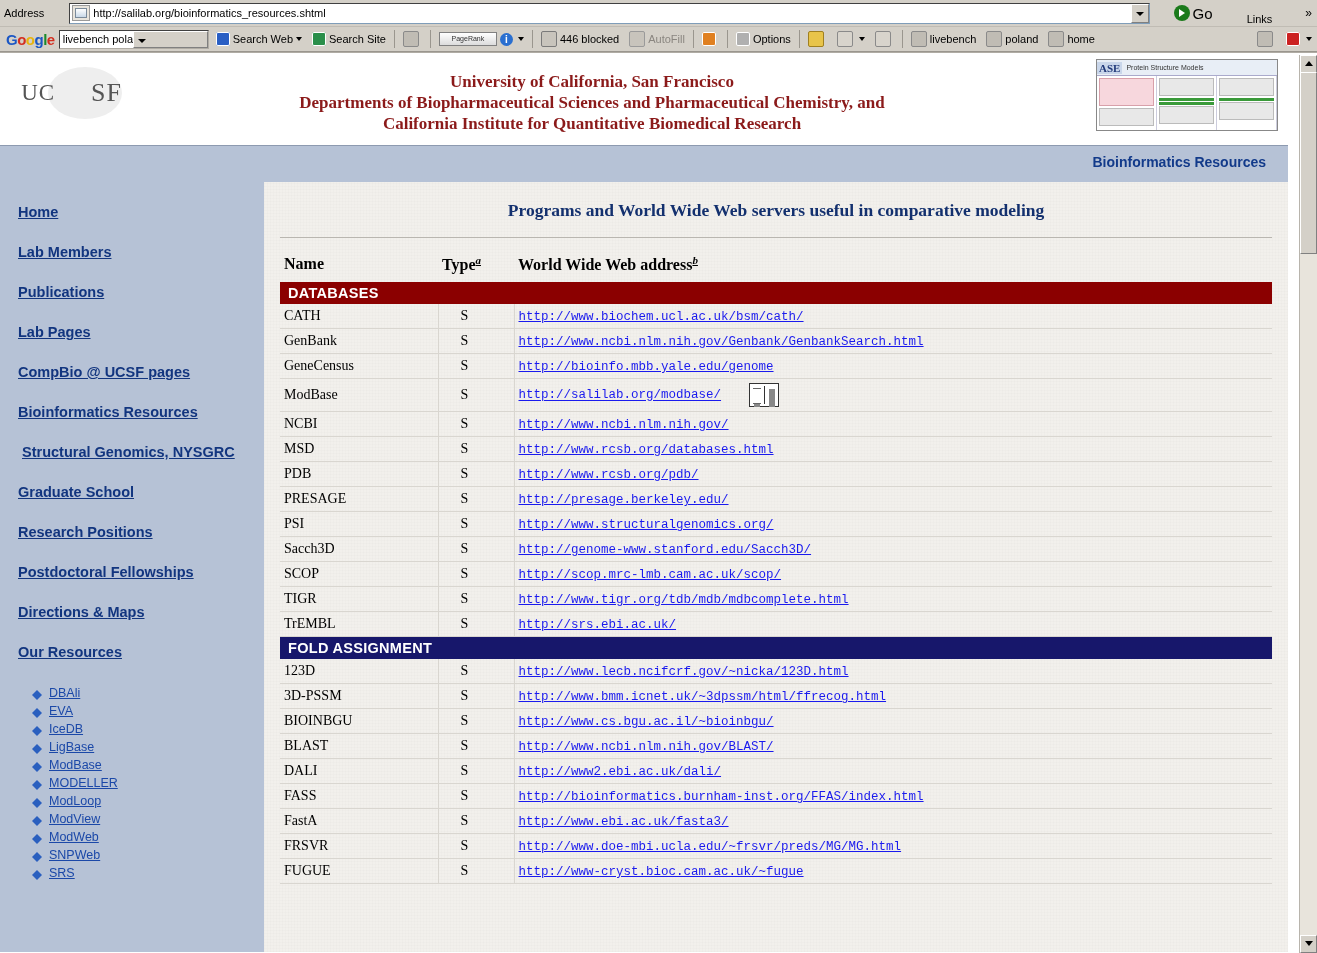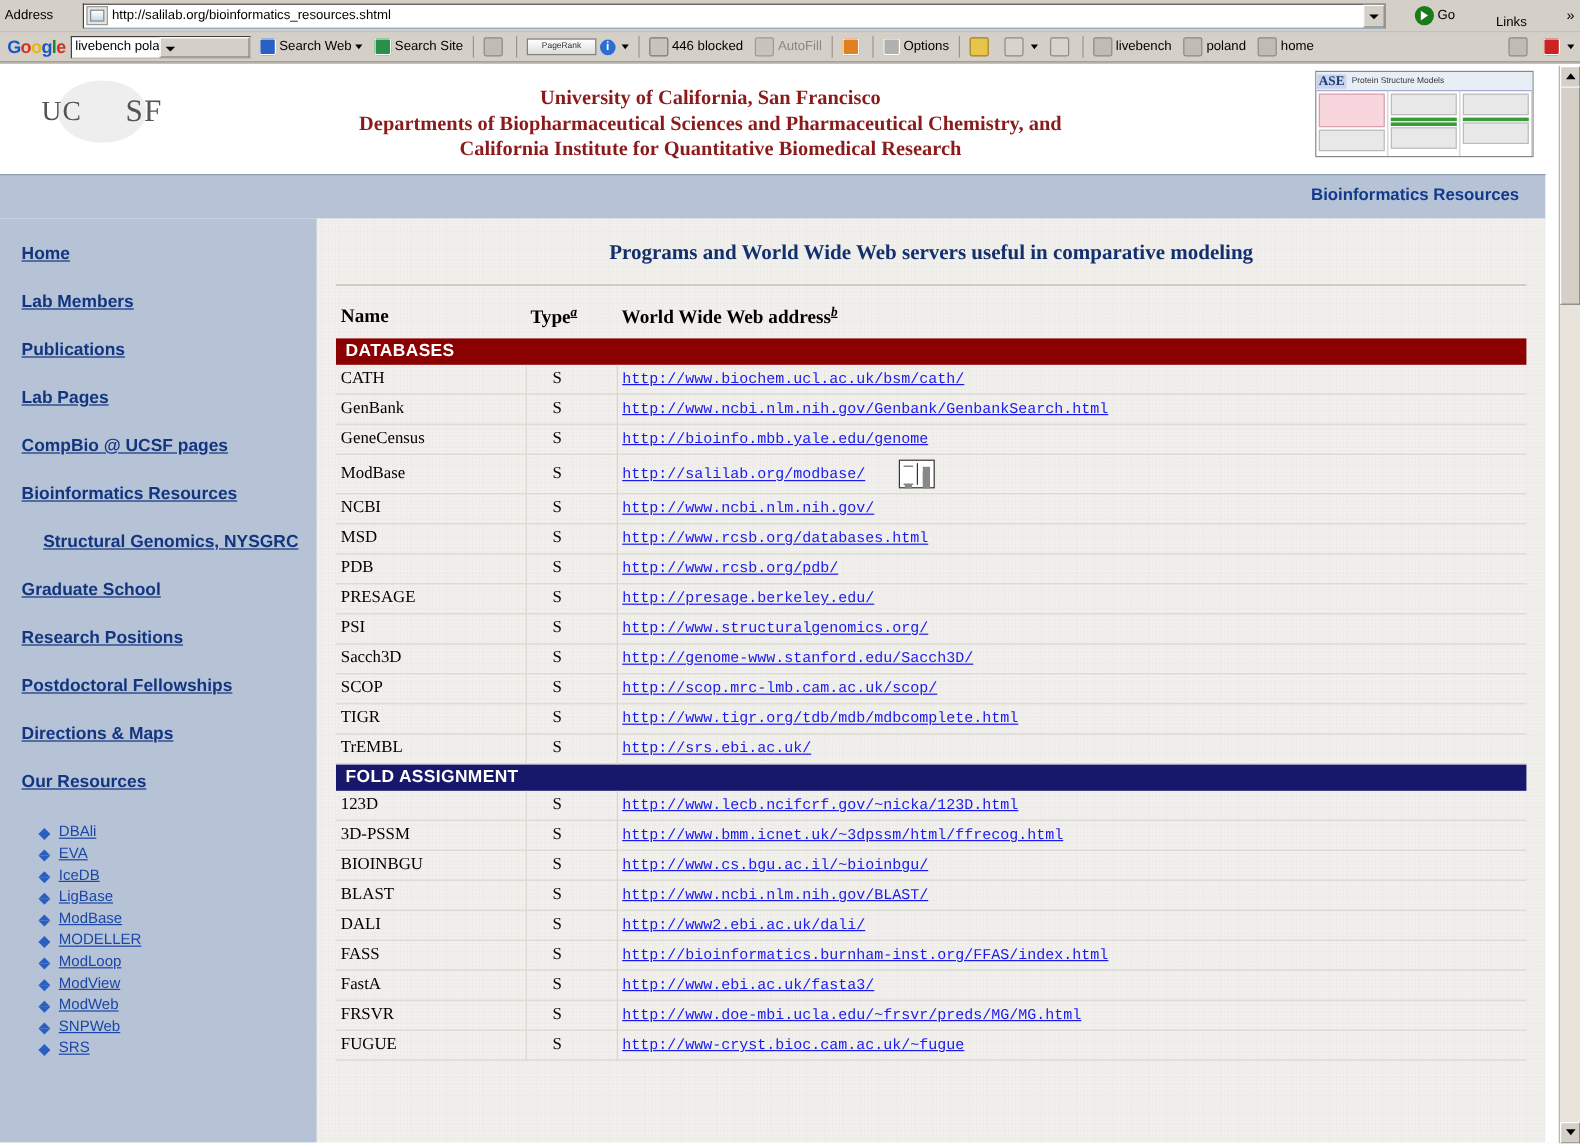--- a/index.html
+++ b/index.html
@@ -82,21 +82,21 @@
   .addr-drop::after {
     content: "";
     position: absolute;
     left: 4px; top: 7px;
     border-left: 4px solid transparent;
     border-right: 4px solid transparent;
     border-top: 4px solid #000;
   }
   .go-btn {
     display: flex; align-items: center;
-    font-size: 11px;
+    font-size: 15px;
     padding: 0 6px 0 2px;
     white-space: nowrap;
   }
   .go-arrow {
     width: 16px; height: 16px;
     background: #1b7a1b;
     border-radius: 50%;
     margin-right: 3px;
     position: relative;
   }
@@ -249,21 +249,21 @@
   .ucsf-logo {
     position: absolute;
     left: 48px;
     top: 12px;
     width: 74px;
     height: 52px;
     background: #eeeeee;
     border-radius: 50%;
     display: flex;
     align-items: center;
-    justify-content: center;
+    justify-content: flex-end;
     font-family: "Liberation Serif", serif;
     font-size: 23px;
     color: #555;
     letter-spacing: 1px;
     gap: 36px;
   }
   .ucsf-logo .sf { font-size: 26px; }
   .hdr-title {
     text-align: center;
     padding-top: 16px;
@@ -360,21 +360,21 @@
   .nav-link {
     display: block;
     color: #12357f;
     font-weight: bold;
     font-size: 14.5px;
     text-decoration: underline;
     padding: 0 0 0 18px;
     margin-bottom: 24px;
     white-space: nowrap;
   }
-  .nav-link.indent { padding-left: 36px; }
+  .nav-link.indent { padding-left: 22px; }
   .mini-list {
     margin-top: 26px;
     padding-left: 32px;
   }
   .mini-item {
     display: flex;
     align-items: center;
     margin-bottom: 4px;
     font-size: 12.5px;
   }

